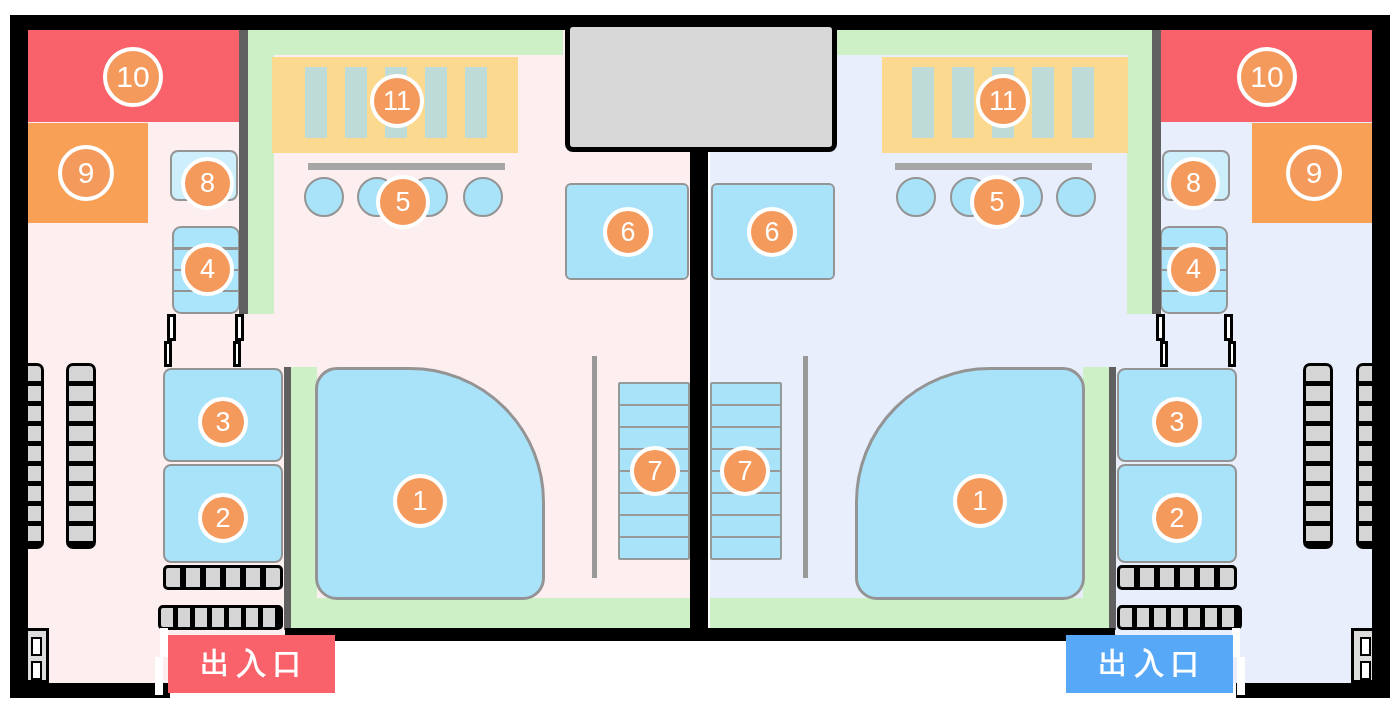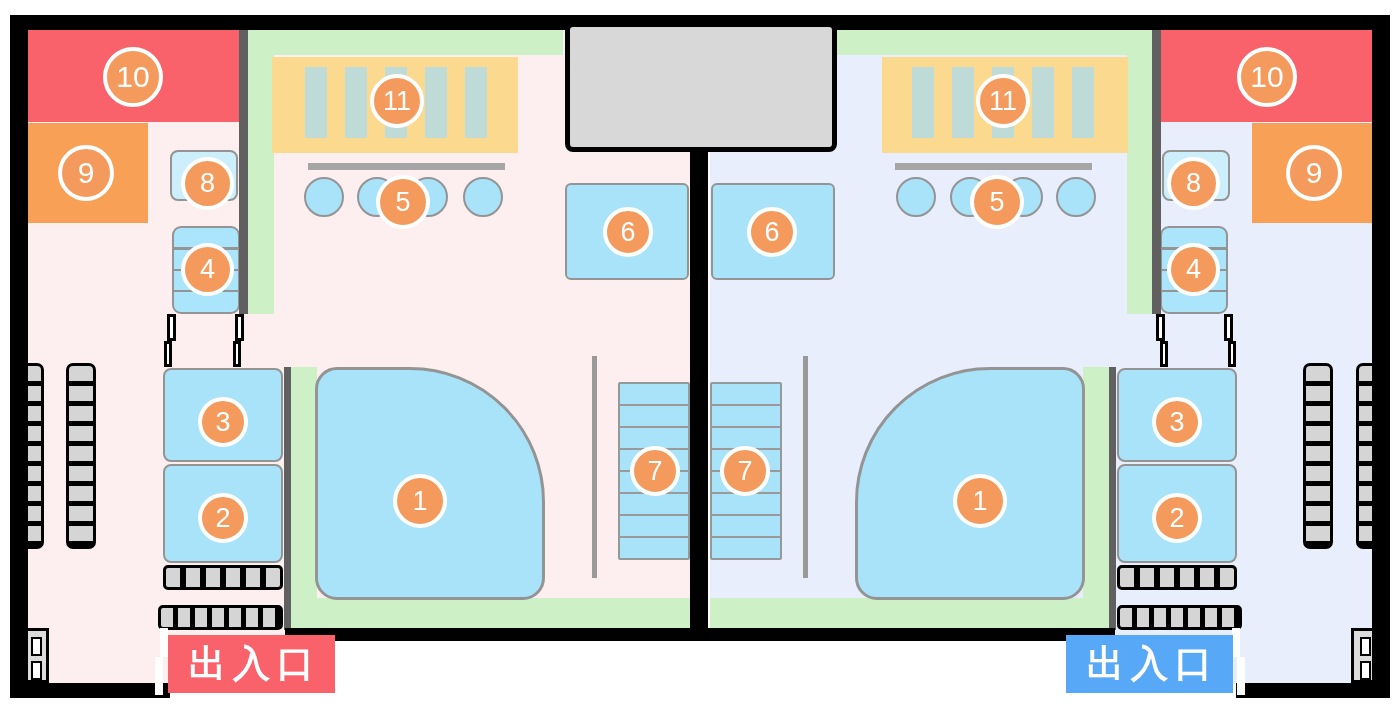--- a/index.html
+++ b/index.html
@@ -23,21 +23,21 @@
   .rail{background:#999999;width:5px;height:222px;}
   .shelf4{background:repeating-linear-gradient(to bottom,#abe5fb 0 19px,#949494 19px 21.5px);border:2px solid #949494;border-radius:9px;}
   .bench{border:3px solid #000;border-radius:5px;background:repeating-linear-gradient(90deg,#d5d5d5 0 14px,#000 14px 20px);}
   .bench7{border:3px solid #000;border-radius:5px;background:repeating-linear-gradient(90deg,#d5d5d5 0 12px,#000 12px 17px);}
   .lockers{width:30px;height:186px;border:3px solid #000;border-radius:7px;background:repeating-linear-gradient(to bottom,#d5d5d5 0 15px,#000 15px 20px);}
   .machine{width:27px;height:55px;background:#dcdcdc;border:3px solid #000;}
   .slot{position:absolute;left:6px;width:11px;height:19px;background:#fff;border:2px solid #000;}
   .post{background:#fff;border:3px solid #000;}
   .gap{background:#fff;}
   .entrance{display:flex;align-items:center;justify-content:center;color:#fff;
-    font-size:37px;font-weight:bold;letter-spacing:7px;padding-left:7px;}
+    font-size:29px;font-weight:bold;letter-spacing:7px;padding-left:7px;}
   .badge{border-radius:50%;background:#f49a5c;border:4px solid #fff;color:#fff;
     display:flex;align-items:center;justify-content:center;font-size:27px;line-height:1;}
   .badge.big{font-size:30px;}
   .roofbox{background:#d8d8d8;border:5px solid #000;border-radius:8px;}
 </style>
 </head>
 <body>
 
 <div id="plan">
 

